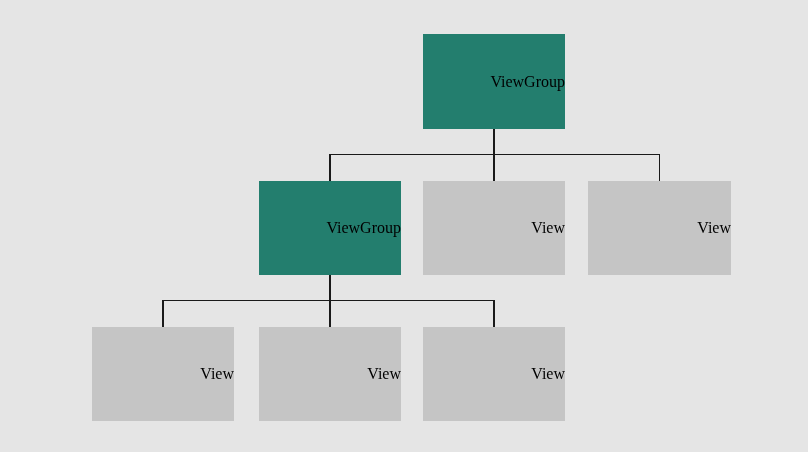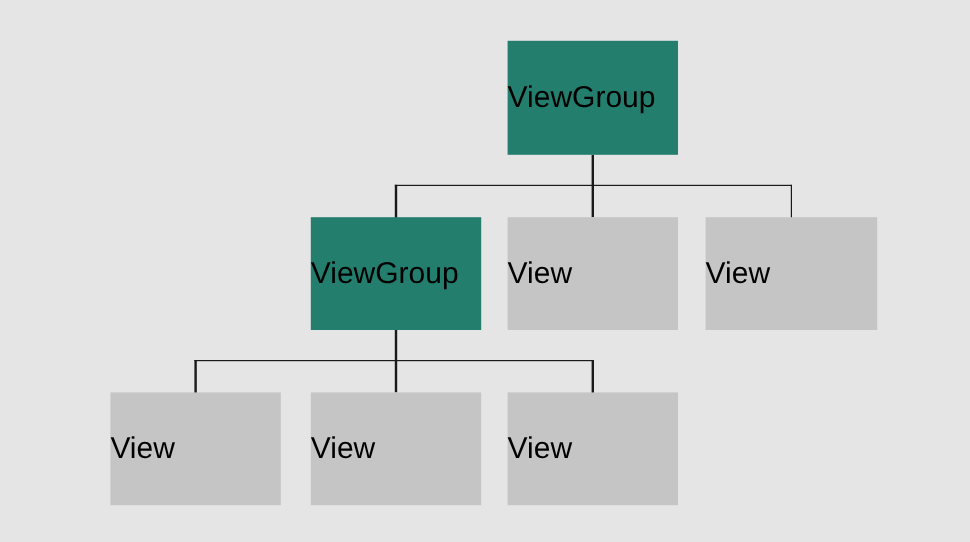--- a/index.html
+++ b/index.html
@@ -14,24 +14,25 @@
     background: var(--background, #e5e5e5);
     overflow: hidden;
     font-family: "Liberation Sans", sans-serif;
   }
   .node {
     position: absolute;
     width: 142px;
     height: 94px;
     display: flex;
     align-items: center;
-    justify-content: flex-start;
-    font-size: 25px;
+    justify-content: flex-end;
+    font-size: 16px;
     color: var(--label-text, #000000);
     user-select: none;
+    font-family: Liberation Serif, serif;
   }
   .node.viewgroup { background: var(--viewgroup-fill, #237e6e); }
   .node.view      { background: var(--view-fill, #c5c5c5); }
   .line {
     position: absolute;
     background: var(--connector, #1a1a1a);
   }
   .line.h { height: 1.5px; }
   .line.v { width: 1.5px; }
 </style>

